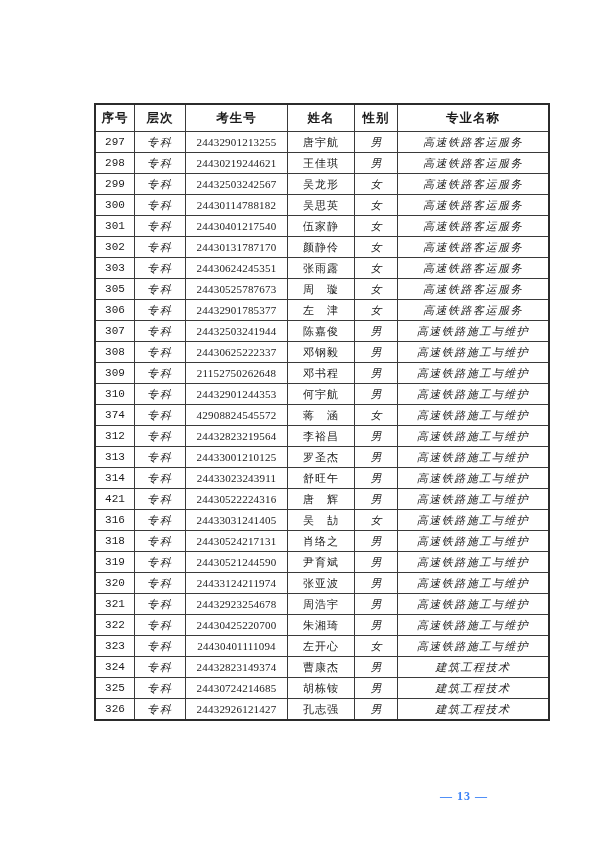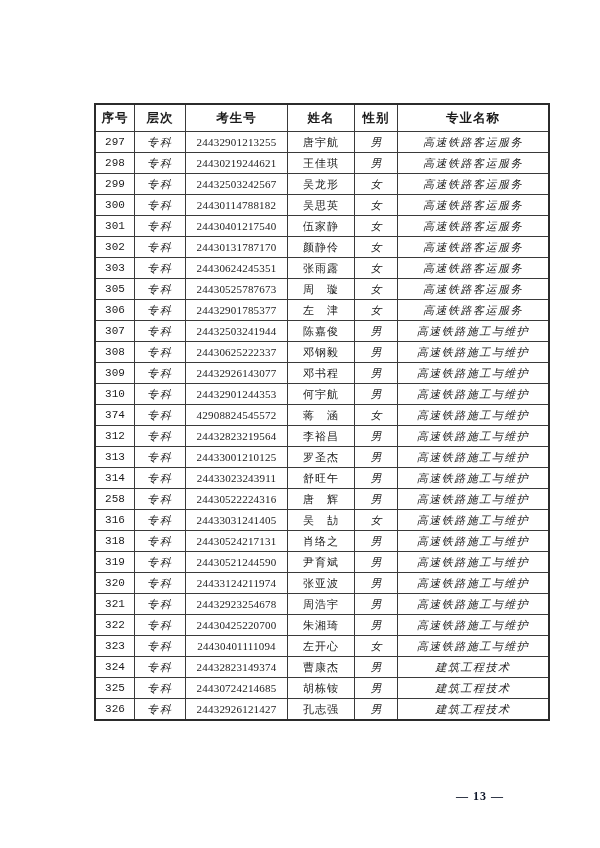--- a/index.html
+++ b/index.html
@@ -61,25 +61,24 @@
   td.c1 { font-style: italic; letter-spacing: 2px; font-size: 11px; }
   td.c2 { font-size: 12px; letter-spacing: 0.2px; font-family: Liberation Serif, serif; }
   td.c3 { letter-spacing: 1px; }
   td.c4 { font-style: italic; }
   td.c5 { font-style: italic; letter-spacing: 1.5px; }
   .footer {
     position: absolute;
     left: 440px;
     top: 789px;
     width: 80px;
-    text-align: center;
     font-size: 12px;
     font-weight: bold;
     letter-spacing: 1px;
-    color: #0f172a;
+    color: #3b82f6;
     font-family: "Liberation Serif", serif;
   }
 </style>
 </head>
 <body>
 
 <div class="page">
 
   <table class="roster">
     <thead>
@@ -177,21 +176,21 @@
           <td class="c0">308</td>
           <td class="c1">专科</td>
           <td class="c2">24430625222337</td>
           <td class="c3">邓钢毅</td>
           <td class="c4">男</td>
           <td class="c5">高速铁路施工与维护</td>
         </tr>
         <tr>
           <td class="c0">309</td>
           <td class="c1">专科</td>
-          <td class="c2">24432926143077</td>
+          <td class="c2">21152750262648</td>
           <td class="c3">邓书程</td>
           <td class="c4">男</td>
           <td class="c5">高速铁路施工与维护</td>
         </tr>
         <tr>
           <td class="c0">310</td>
           <td class="c1">专科</td>
           <td class="c2">24432901244353</td>
           <td class="c3">何宇航</td>
           <td class="c4">男</td>
@@ -223,21 +222,21 @@
         </tr>
         <tr>
           <td class="c0">314</td>
           <td class="c1">专科</td>
           <td class="c2">24433023243911</td>
           <td class="c3">舒旺午</td>
           <td class="c4">男</td>
           <td class="c5">高速铁路施工与维护</td>
         </tr>
         <tr>
-          <td class="c0">258</td>
+          <td class="c0">421</td>
           <td class="c1">专科</td>
           <td class="c2">24430522224316</td>
           <td class="c3">唐　辉</td>
           <td class="c4">男</td>
           <td class="c5">高速铁路施工与维护</td>
         </tr>
         <tr>
           <td class="c0">316</td>
           <td class="c1">专科</td>
           <td class="c2">24433031241405</td>

